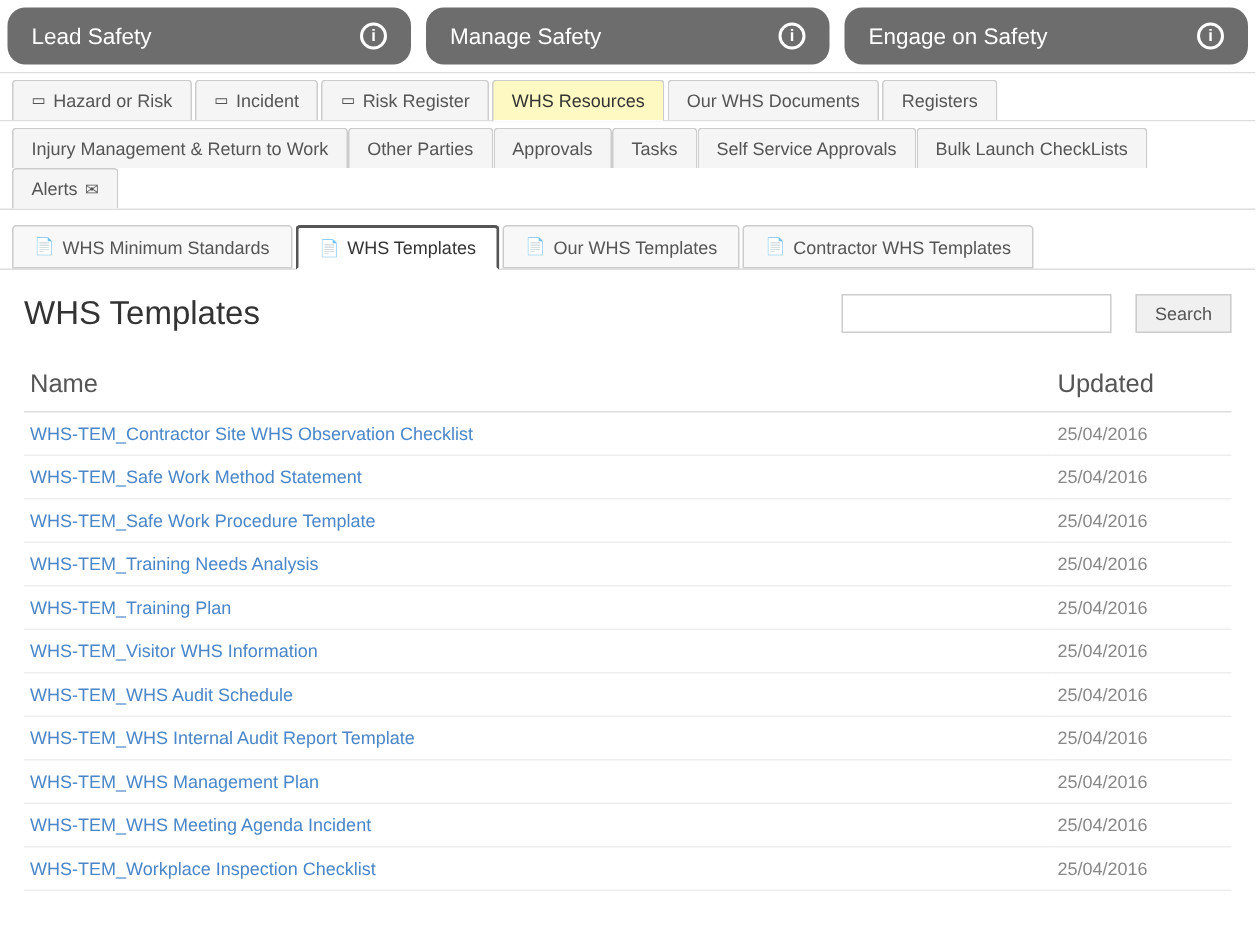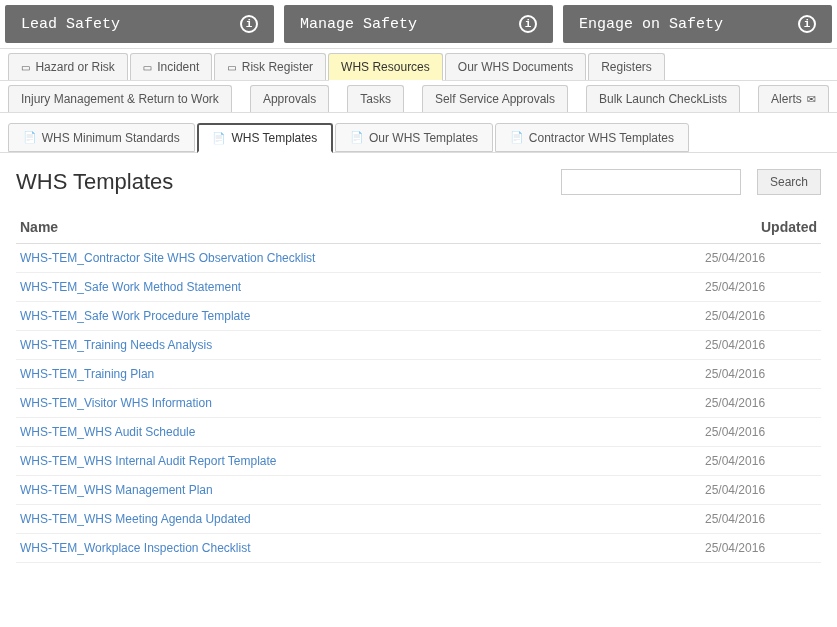--- a/index.html
+++ b/index.html
@@ -15,22 +15,21 @@
       flex: 1;
       background: #6d6d6d;
       color: #fff;
       padding: 10px 16px;
       display: flex;
       align-items: center;
       justify-content: space-between;
       font-size: 15px;
       font-weight: 500;
       margin: 5px 5px;
-      border-radius: 2px;
-      font-family: Liberation Mono, monospace;
+      border-radius: 12px;
     }
     .header-section .info-icon {
       width: 18px; height: 18px;
       border: 2px solid #fff;
       border-radius: 50%;
       display: flex; align-items: center; justify-content: center;
       font-size: 11px; font-weight: bold; color: #fff;
       cursor: pointer;
       flex-shrink: 0;
     }
@@ -72,21 +71,21 @@
       font-size: 11px;
     }
 
     
     .nav-tabs-2 {
       display: flex;
       flex-wrap: wrap;
       border-bottom: 1px solid #ddd;
       background: #fff;
       padding: 4px 8px 0 8px;
-      gap: 18px;
+      gap: 0;
     }
 
     
     .sub-tabs {
       display: flex;
       border-bottom: 1px solid #ddd;
       background: #fff;
       padding: 6px 8px 0 8px;
       gap: 2px;
       margin-top: 4px;
@@ -154,28 +153,27 @@
     }
 
     
     .data-table {
       width: 100%;
       border-collapse: collapse;
     }
     .data-table th {
       text-align: left;
       padding: 8px 4px;
-      font-weight: 700;
-      font-size: 14px;
+      font-weight: 400;
+      font-size: 17px;
       color: #555;
       border-bottom: 1px solid #ddd;
     }
     .data-table th.updated-col {
       width: 120px;
-      text-align: right;
     }
     .data-table td {
       padding: 7px 4px;
       font-size: 12px;
       color: #444;
       border-bottom: 1px solid #eee;
     }
     .data-table td.updated-col {
       color: #888;
     }
@@ -223,20 +221,23 @@
       <span>Our WHS Documents</span>
     </div>
     <div class="nav-tab">
       <span>Registers</span>
     </div>
   </div>
 
 <div class="nav-tabs-2">
 <div class="nav-tab">
       <span>Injury Management &amp; Return to Work</span>
+    </div>
+    <div class="nav-tab">
+      <span>Other Parties</span>
     </div>
     <div class="nav-tab">
       <span>Approvals</span>
     </div>
     <div class="nav-tab">
       <span>Tasks</span>
     </div>
     <div class="nav-tab">
       <span>Self Service Approvals</span>
     </div>
@@ -333,21 +334,21 @@
       <td class="updated-col">25/04/2016</td>
     </tr>
         <tr>
       <td>
         <a class="row-link">WHS-TEM_WHS Management Plan</a>
       </td>
       <td class="updated-col">25/04/2016</td>
     </tr>
         <tr>
       <td>
-        <a class="row-link">WHS-TEM_WHS Meeting Agenda Updated</a>
+        <a class="row-link">WHS-TEM_WHS Meeting Agenda Incident</a>
       </td>
       <td class="updated-col">25/04/2016</td>
     </tr>
         <tr>
       <td>
         <a class="row-link">WHS-TEM_Workplace Inspection Checklist</a>
       </td>
       <td class="updated-col">25/04/2016</td>
     </tr>
       </tbody>

